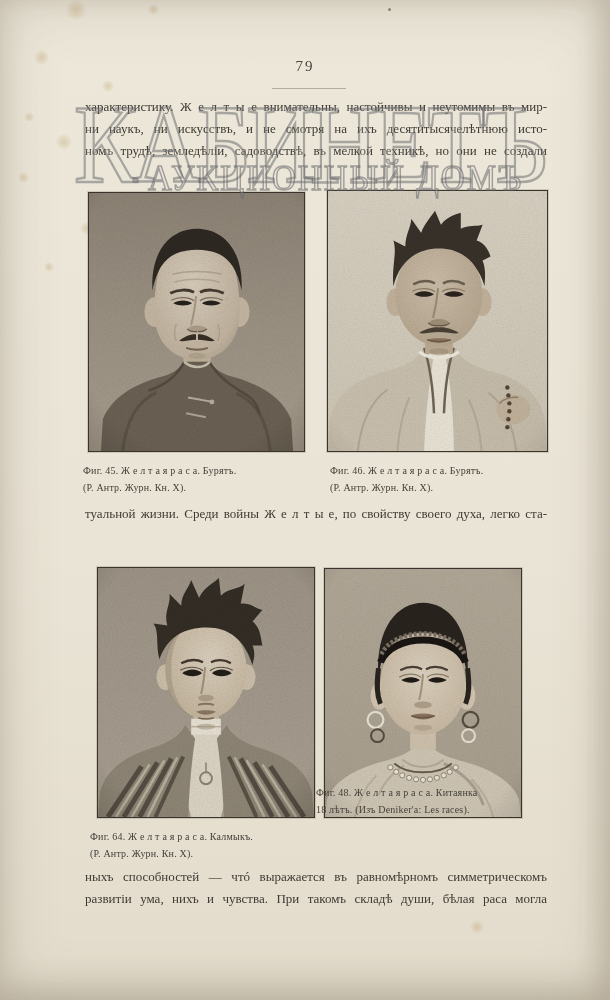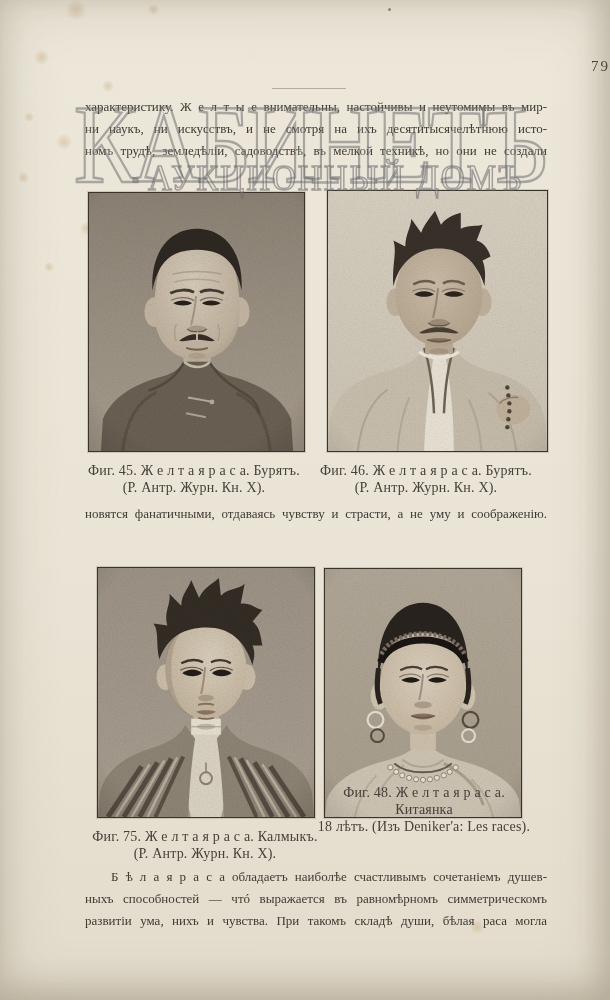--- a/index.html
+++ b/index.html
@@ -6,33 +6,33 @@
   #stage{position:relative;width:610px;height:1000px;overflow:hidden;
          background:linear-gradient(180deg,#ece7d9 0%,#eae4d6 55%,#e3dccc 100%);
          font-family:"Liberation Serif",serif;}
   .shade{position:absolute;inset:0;pointer-events:none;
          box-shadow:inset 0 0 60px rgba(95,82,58,.20), inset 0 -16px 28px rgba(95,82,58,.14),
                     inset -14px 0 22px rgba(95,82,58,.10);}
   .stain{position:absolute;border-radius:50%;
          background:radial-gradient(circle, rgba(186,152,92,.32) 0%, rgba(186,152,92,.14) 48%, rgba(186,152,92,0) 72%);}
   .speck{position:absolute;width:3px;height:3px;border-radius:50%;background:rgba(70,60,48,.55);}
 
-  .pagenum{position:absolute;top:58px;left:0;width:610px;text-align:right;
+  .pagenum{position:absolute;top:58px;left:0;width:610px;text-align:center;
            font-size:15px;letter-spacing:2px;color:#4a463f;}
   .pagenum-rule{position:absolute;top:88px;left:272px;width:74px;height:1px;background:#b5ae9f;}
 
   .para{position:absolute;left:85px;width:462px;font-size:13px;line-height:22px;color:#3e3a33;}
   .pline{height:22px;overflow:hidden;text-align:justify;text-align-last:justify;white-space:normal;}
   .pline.indent{text-indent:26px;}
 
   .photo{position:absolute;border:1.5px solid #39342c;box-sizing:border-box;
          box-shadow:0 0 0 1px rgba(120,110,90,.25);}
   .photo svg{display:block;width:100%;height:100%;}
 
-  .cap{position:absolute;font-size:14px;line-height:17px;color:#45413a;text-align:center;letter-spacing:.2px;}
+  .cap{position:absolute;font-size:10px;line-height:17px;color:#45413a;letter-spacing:.2px;}
 
   .wm{position:absolute;inset:0;pointer-events:none;margin-top:10px;}
   .wm-big{position:absolute;left:74px;top:78px;font-family:"Liberation Serif",serif;
           font-size:102px;line-height:1;letter-spacing:-5px;font-weight:normal;
           transform:scale(.93,1.10);transform-origin:left top;
           color:rgba(225,221,212,.16);-webkit-text-stroke:2.3px rgba(99,99,104,.50);}
   .wm-small{position:absolute;left:148px;top:151px;font-family:"Liberation Serif",serif;
           font-size:33px;line-height:1;letter-spacing:2px;
           transform:scaleY(1.06);transform-origin:left top;
           color:rgba(225,221,212,.18);-webkit-text-stroke:1.4px rgba(99,99,104,.55);}
@@ -187,27 +187,27 @@
       <ellipse cx="112" cy="162" rx="10" ry="3.5" fill="#9a8a72" opacity=".5"></ellipse>
       <rect width="221" height="262" filter="url(#gr46)" opacity=".24" style="mix-blend-mode:multiply"></rect>
       <rect width="221" height="262" fill="url(#vig46)"></rect>
     </svg>
   </div>
 
   <div class="cap" style="left:83px;top:462px;width:222px">
     <div>Фиг. 45. Ж е л т а я  р а с а.  Бурятъ.</div>
     <div>(Р. Антр. Журн. Кн. X).</div>
   </div>
-  <div class="cap" style="left:319px;top:462px;width:214px">
+  <div class="cap" style="left:330px;top:462px;width:214px">
     <div>Фиг. 46. Ж е л т а я  р а с а.  Бурятъ.</div>
     <div>(Р. Антр. Журн. Кн. X).</div>
   </div>
 
   <div class="para" style="top:503px">
-    <div class="pline">новятся фанатичными, отдаваясь чувству и страсти, а не уму и соображенію.</div>
+    <div class="pline">туальной жизни. Среди войны Ж е л т ы е, по свойству своего духа, легко ста-</div>
   </div>
 
   <div class="photo" style="left:97px;top:567px;width:218px;height:251px">
     <svg viewBox="0 0 218 251" preserveAspectRatio="none">
       <defs>
         <linearGradient id="bg47" x1="0" y1="0" x2="0" y2="1">
           <stop offset="0" stop-color="#9e9587"></stop>
             <stop offset="1" stop-color="#aaa092"></stop>
         </linearGradient>
         <radialGradient id="face47" cx=".55" cy=".4" r=".75">
@@ -334,30 +334,29 @@
       <circle cx="113" cy="210.5" r="2.6" fill="#ece6d8" stroke="#7b7160" stroke-width=".8"></circle>
       <circle cx="120" cy="208" r="2.6" fill="#ece6d8" stroke="#7b7160" stroke-width=".8"></circle>
       <circle cx="126" cy="204.5" r="2.6" fill="#ece6d8" stroke="#7b7160" stroke-width=".8"></circle>
       <circle cx="132" cy="200" r="2.6" fill="#ece6d8" stroke="#7b7160" stroke-width=".8"></circle>
       <rect width="198" height="250" filter="url(#gr48)" opacity=".26" style="mix-blend-mode:multiply"></rect>
       <rect width="198" height="250" fill="url(#vig48)"></rect>
     </svg>
   </div>
 
   <div class="cap" style="left:90px;top:828px;width:230px">
-    <div>Фиг. 75. Ж е л т а я  р а с а.  Калмыкъ.</div>
+    <div>Фиг. 64. Ж е л т а я  р а с а.  Калмыкъ.</div>
     <div>(Р. Антр. Журн. Кн. X).</div>
   </div>
   <div class="cap" style="left:316px;top:784px;width:216px">
     <div>Фиг. 48. Ж е л т а я  р а с а.  Китаянка</div>
     <div>18 лѣтъ. (Изъ Deniker'a: Les races).</div>
   </div>
 
   <div class="para" style="top:866px">
-    <div class="pline indent">Б ѣ л а я  р а с а  обладаетъ наиболѣе счастливымъ сочетаніемъ душев-</div>
     <div class="pline">ныхъ способностей — чтó выражается въ равномѣрномъ симметрическомъ</div>
     <div class="pline">развитіи ума, нихъ и чувства. При такомъ складѣ души, бѣлая раса могла</div>
   </div>
 
   <div class="wm">
     <div class="wm-big">КАБИНЕТЪ</div>
     <div class="wm-small">АУКЦИОННЫЙ ДОМЪ</div>
   </div>
 
   <div class="shade"></div>

